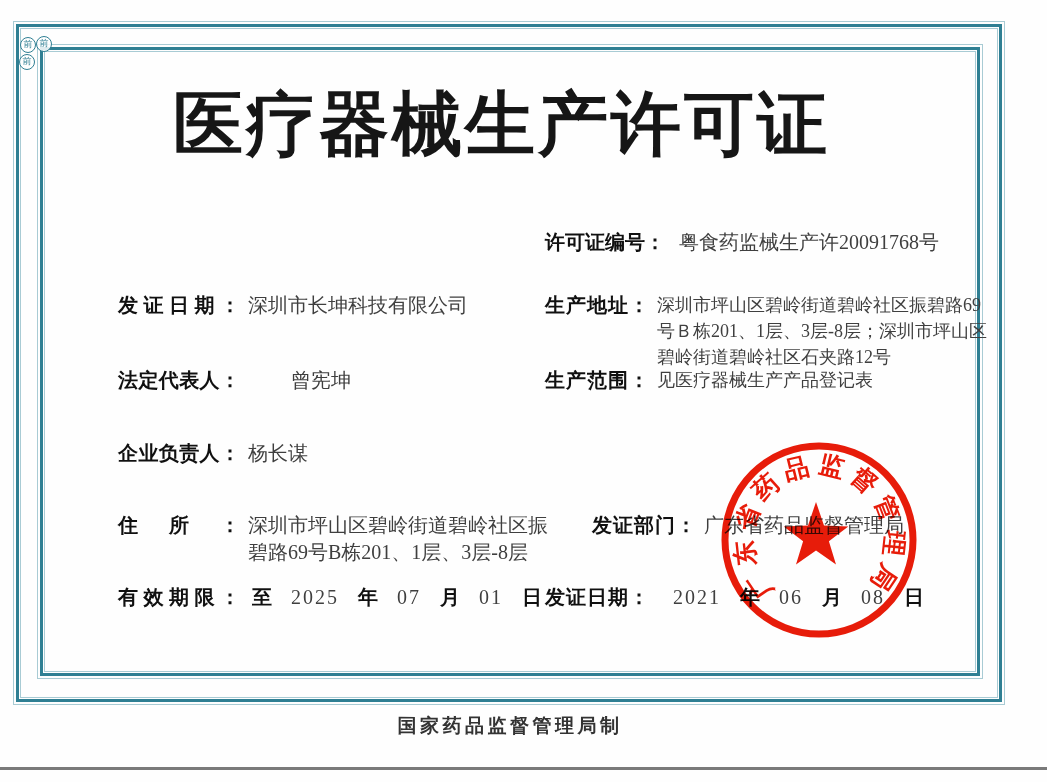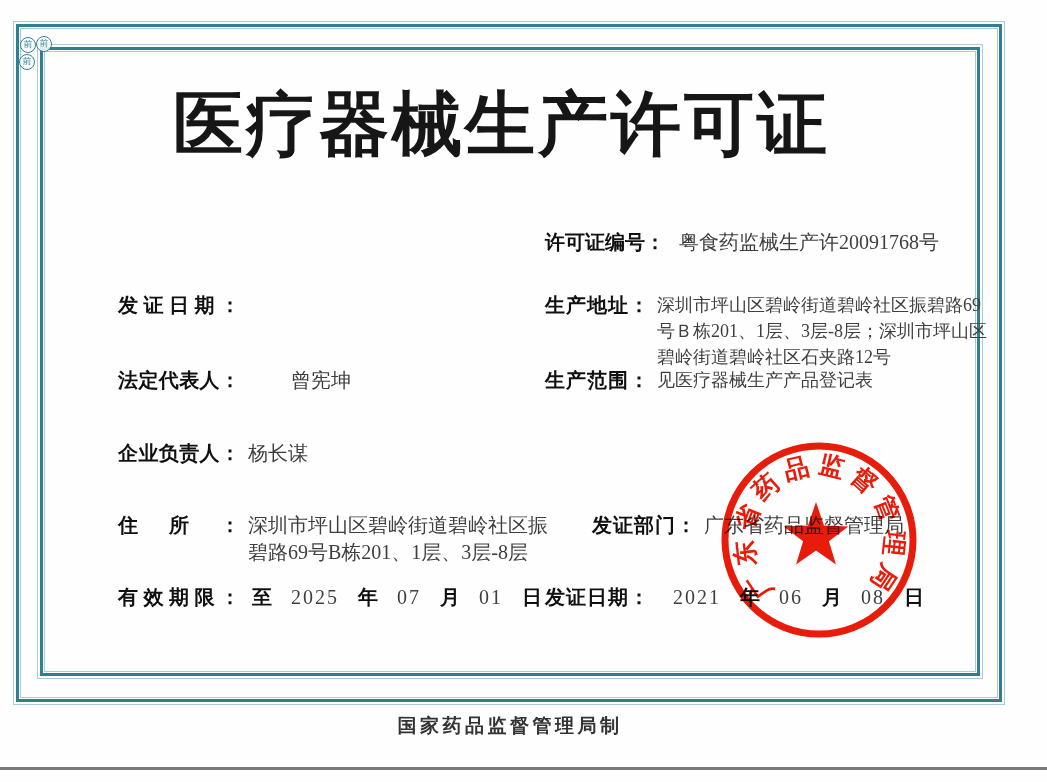--- a/index.html
+++ b/index.html
@@ -127,20 +127,21 @@
 
   <div class="title">医疗器械生产许可证</div>
 
   <div class="row r-license">
     <span class="lbl lbl-r">许可证编号：</span>
     <span class="val">粤食药监械生产许20091768号</span>
   </div>
 
   <div class="row r-company">
     <span class="lbl lbl-l">发证日期：</span>
+    <span class="val">深圳市长坤科技有限公司</span>
   </div>
 
   <div class="row r-address">
     <span class="lbl lbl-r">生产地址：</span>
     <span class="val sm w-addr">深圳市坪山区碧岭街道碧岭社区振碧路69号Ｂ栋201、1层、3层-8层；深圳市坪山区碧岭街道碧岭社区石夹路12号</span>
   </div>
 
   <div class="row r-legal">
     <span class="lbl lbl-l">法定代表人：</span>
     <span class="val">曾宪坤</span>

